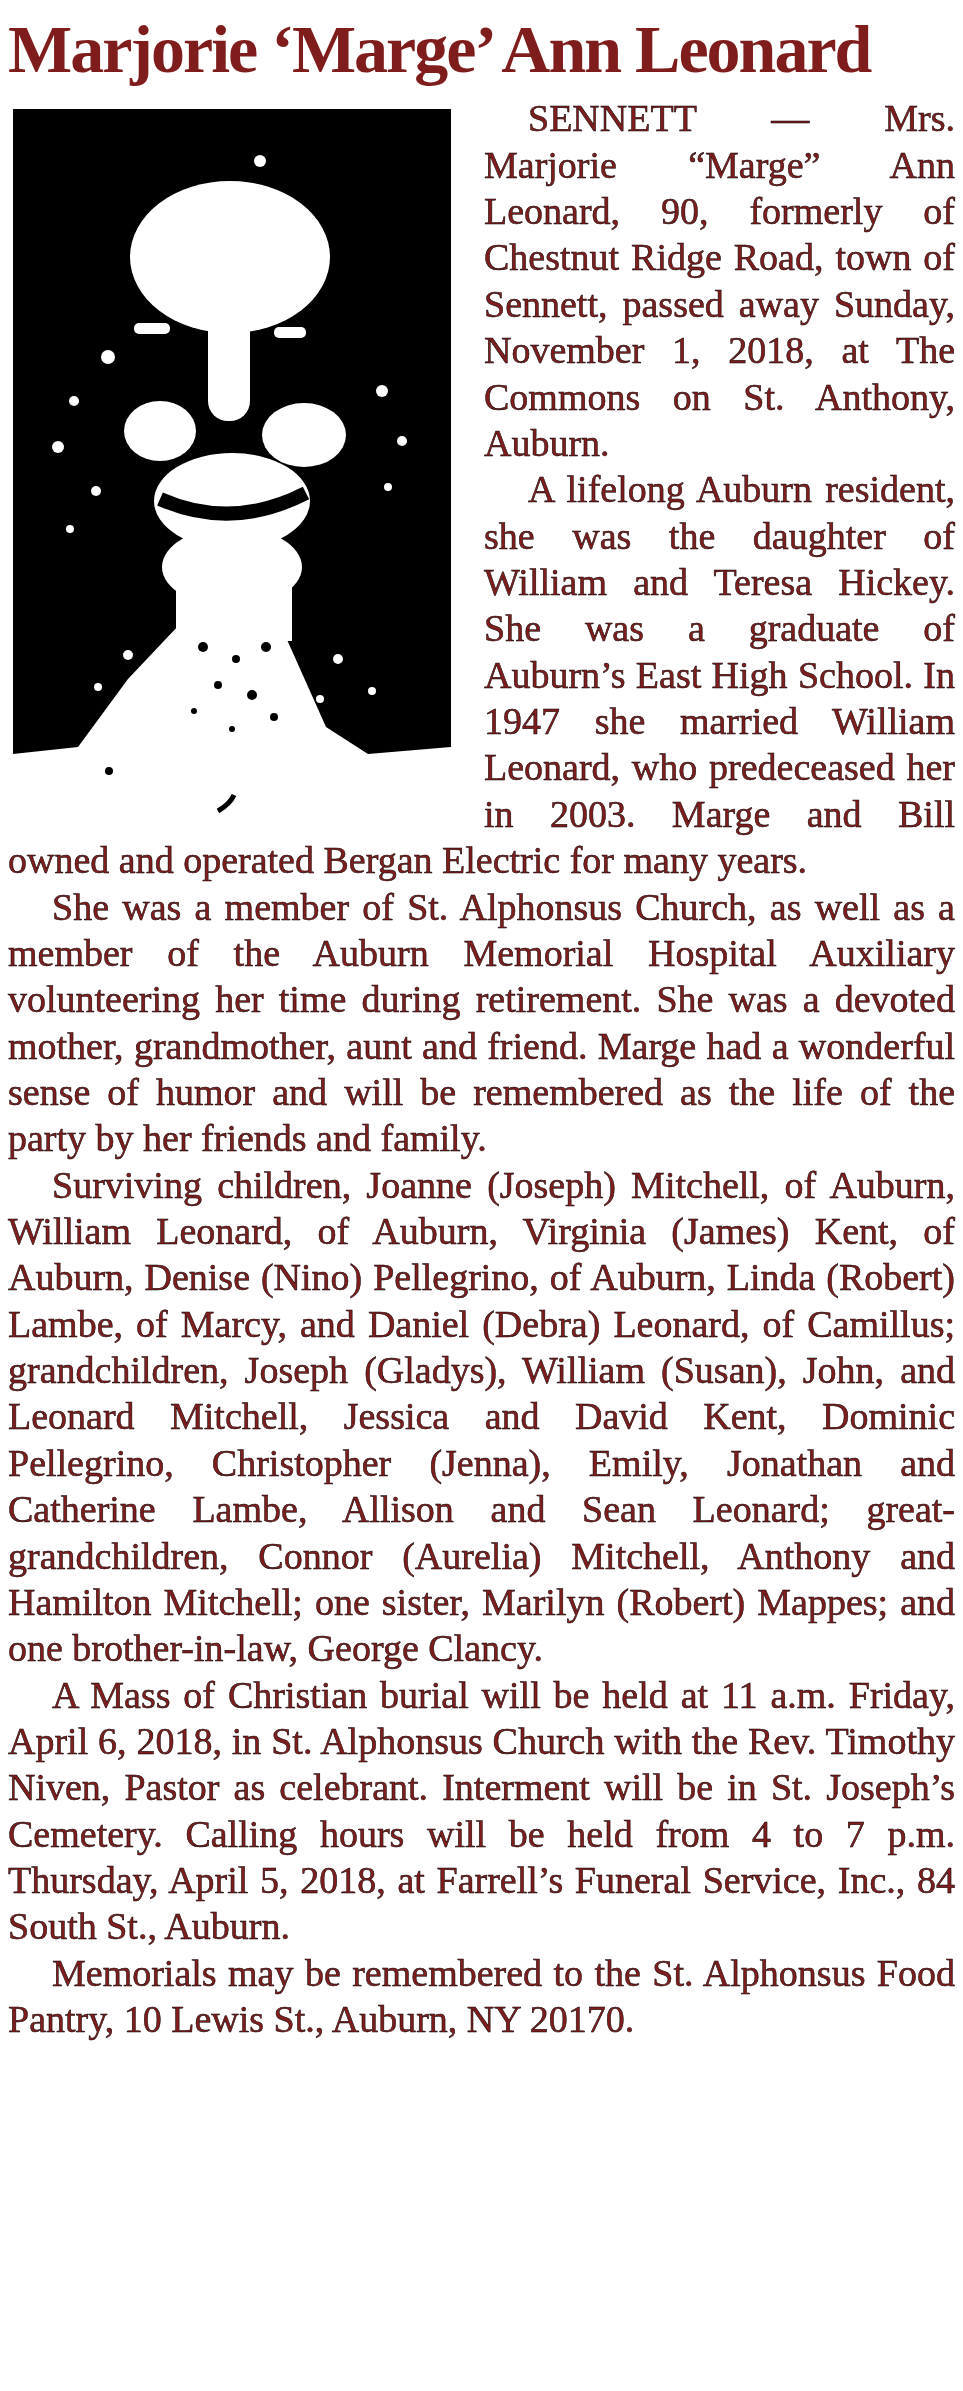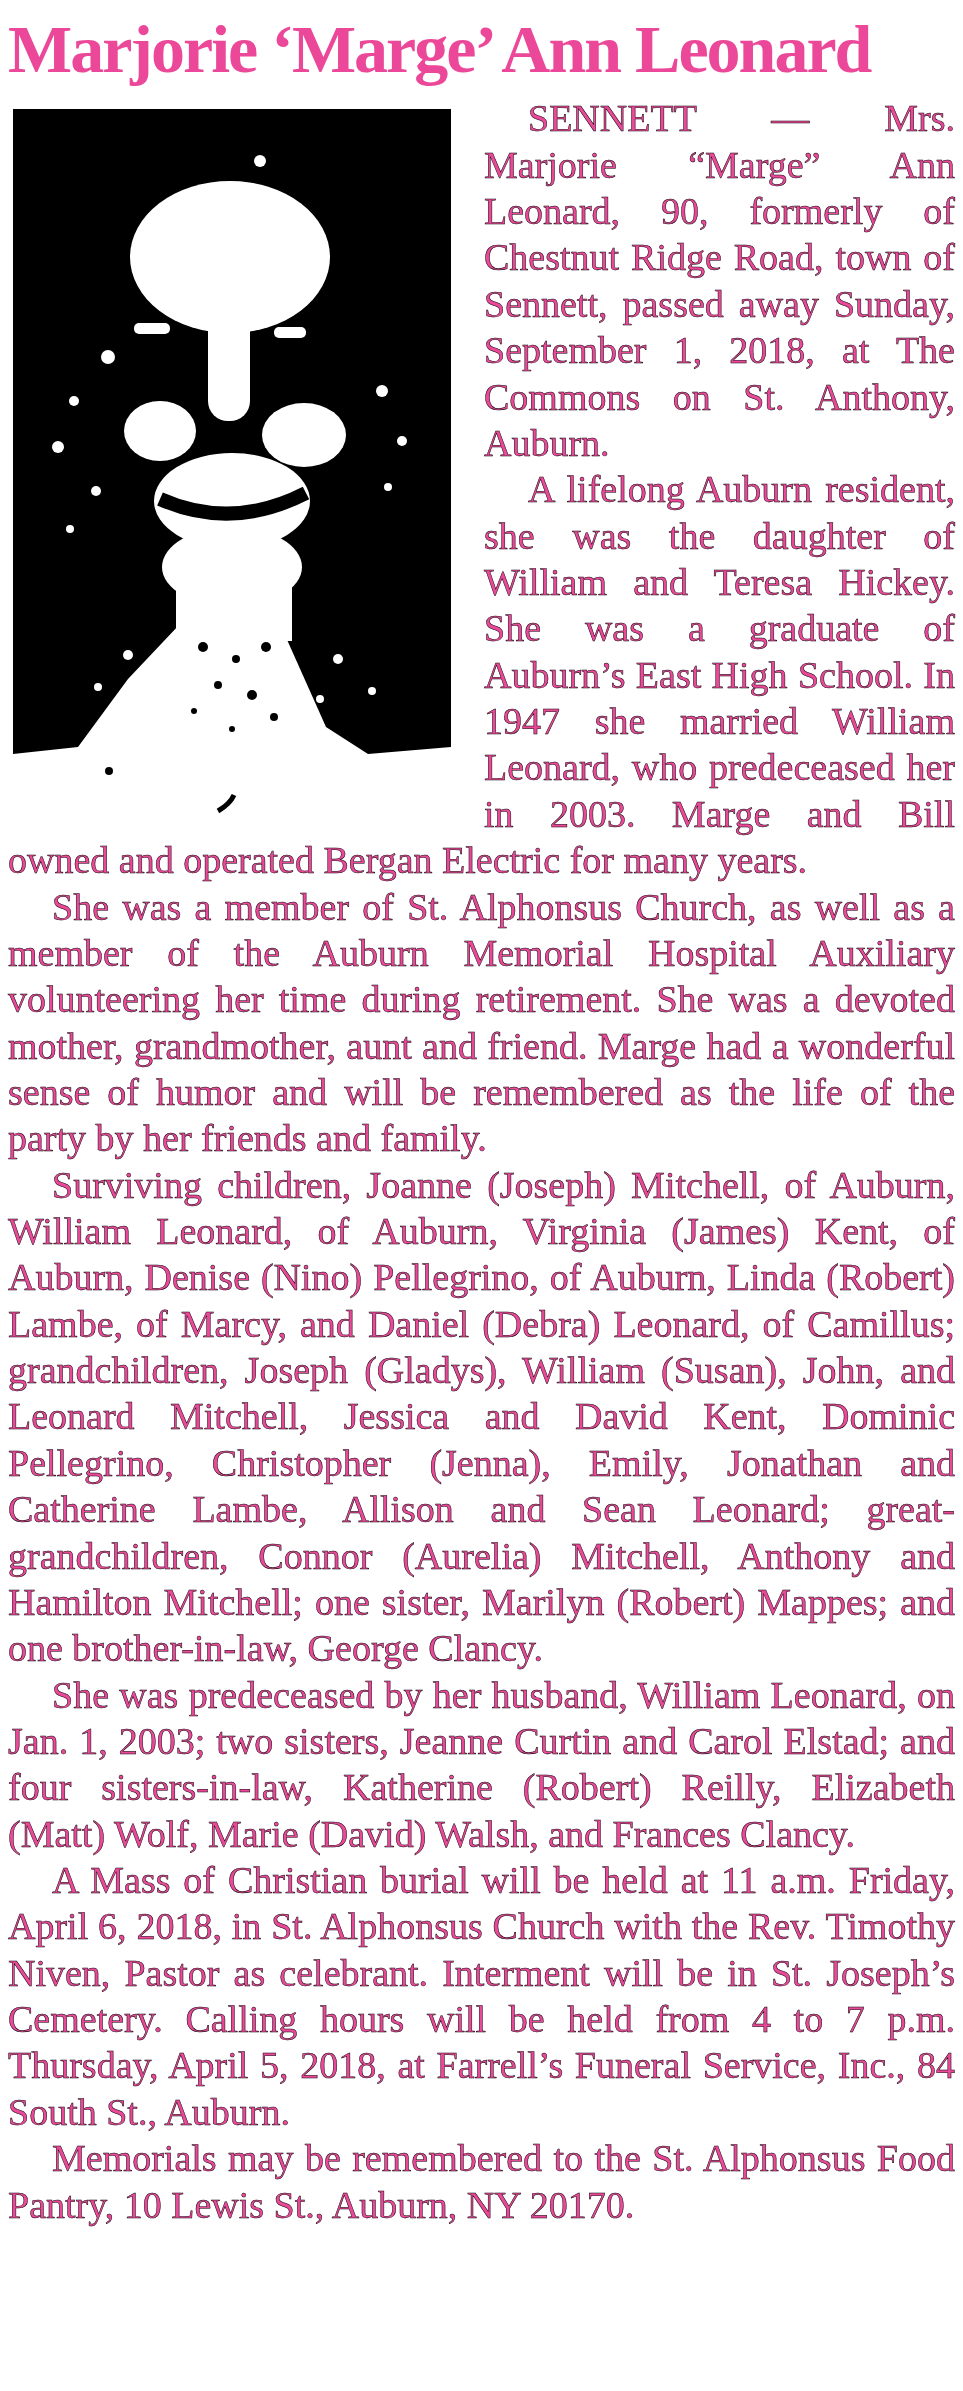--- a/index.html
+++ b/index.html
@@ -1,21 +1,21 @@
 <!DOCTYPE html>
 <html><head>
 <meta charset="utf-8">
 <style>
   html,body{margin:0;padding:0;background:#ffffff;}
   .page{
     width:963px;
     min-height:2391px;
     margin:0 auto;
     background:#ffffff;
-    color:#ec4899;
+    color:#7f1d1d;
     font-family:"Liberation Serif", serif;
     box-sizing:border-box;
     padding:6px 8px 20px 8px;
     overflow:hidden;
   }
   .headline{
     font-size:68px;
     line-height:1.05;
     font-weight:700;
     letter-spacing:-2px;
@@ -100,23 +100,22 @@
         <circle cx="140" cy="600" r="4" fill="#ffffff"></circle>
         <circle cx="330" cy="560" r="5" fill="#ffffff"></circle>
         <circle cx="364" cy="592" r="4" fill="#ffffff"></circle>
         <circle cx="312" cy="600" r="4" fill="#ffffff"></circle>
 
         <circle cx="101" cy="672" r="4" fill="#000000"></circle>
         <path d="M210,712 q12,-7 16,-16" stroke="#000000" stroke-width="5" fill="none"></path>
       </svg>
     </figure>
 
-    <p>SENNETT — Mrs. Marjorie “Marge” Ann Leonard, 90, formerly of Chestnut Ridge Road, town of Sennett, passed away Sunday, September 1, 2018, at The Commons on St. Anthony, Auburn.</p>
+    <p>SENNETT — Mrs. Marjorie “Marge” Ann Leonard, 90, formerly of Chestnut Ridge Road, town of Sennett, passed away Sunday, November 1, 2018, at The Commons on St. Anthony, Auburn.</p>
     <p>A lifelong Auburn resident, she was the daughter of William and Teresa Hickey. She was a graduate of Auburn’s East High School. In 1947 she married William Leonard, who predeceased her in 2003. Marge and Bill owned and operated Bergan Electric for many years.</p>
     <p>She was a member of St. Alphonsus Church, as well as a member of the Auburn Memorial Hospital Auxiliary volunteering her time during retirement. She was a devoted mother, grandmother, aunt and friend. Marge had a wonderful sense of humor and will be remembered as the life of the party by her friends and family.</p>
     <p>Surviving children, Joanne (Joseph) Mitchell, of Auburn, William Leonard, of Auburn, Virginia (James) Kent, of Auburn, Denise (Nino) Pellegrino, of Auburn, Linda (Robert) Lambe, of Marcy, and Daniel (Debra) Leonard, of Camillus; grandchildren, Joseph (Gladys), William (Susan), John, and Leonard Mitchell, Jessica and David Kent, Dominic Pellegrino, Christopher (Jenna), Emily, Jonathan and Catherine Lambe, Allison and Sean Leonard; great-grandchildren, Connor (Aurelia) Mitchell, Anthony and Hamilton Mitchell; one sister, Marilyn (Robert) Mappes; and one brother-in-law, George Clancy.</p>
-    <p>She was predeceased by her husband, William Leonard, on Jan. 1, 2003; two sisters, Jeanne Curtin and Carol Elstad; and four sisters-in-law, Katherine (Robert) Reilly, Elizabeth (Matt) Wolf, Marie (David) Walsh, and Frances Clancy.</p>
     <p>A Mass of Christian burial will be held at 11 a.m. Friday, April 6, 2018, in St. Alphonsus Church with the Rev. Timothy Niven, Pastor as celebrant. Interment will be in St. Joseph’s Cemetery. Calling hours will be held from 4 to 7 p.m. Thursday, April 5, 2018, at Farrell’s Funeral Service, Inc., 84 South St., Auburn.</p>
     <p>Memorials may be remembered to the St. Alphonsus Food Pantry, 10 Lewis St., Auburn, NY 20170.</p>
 
   </div>
 
 </div>
 
 </body></html>

